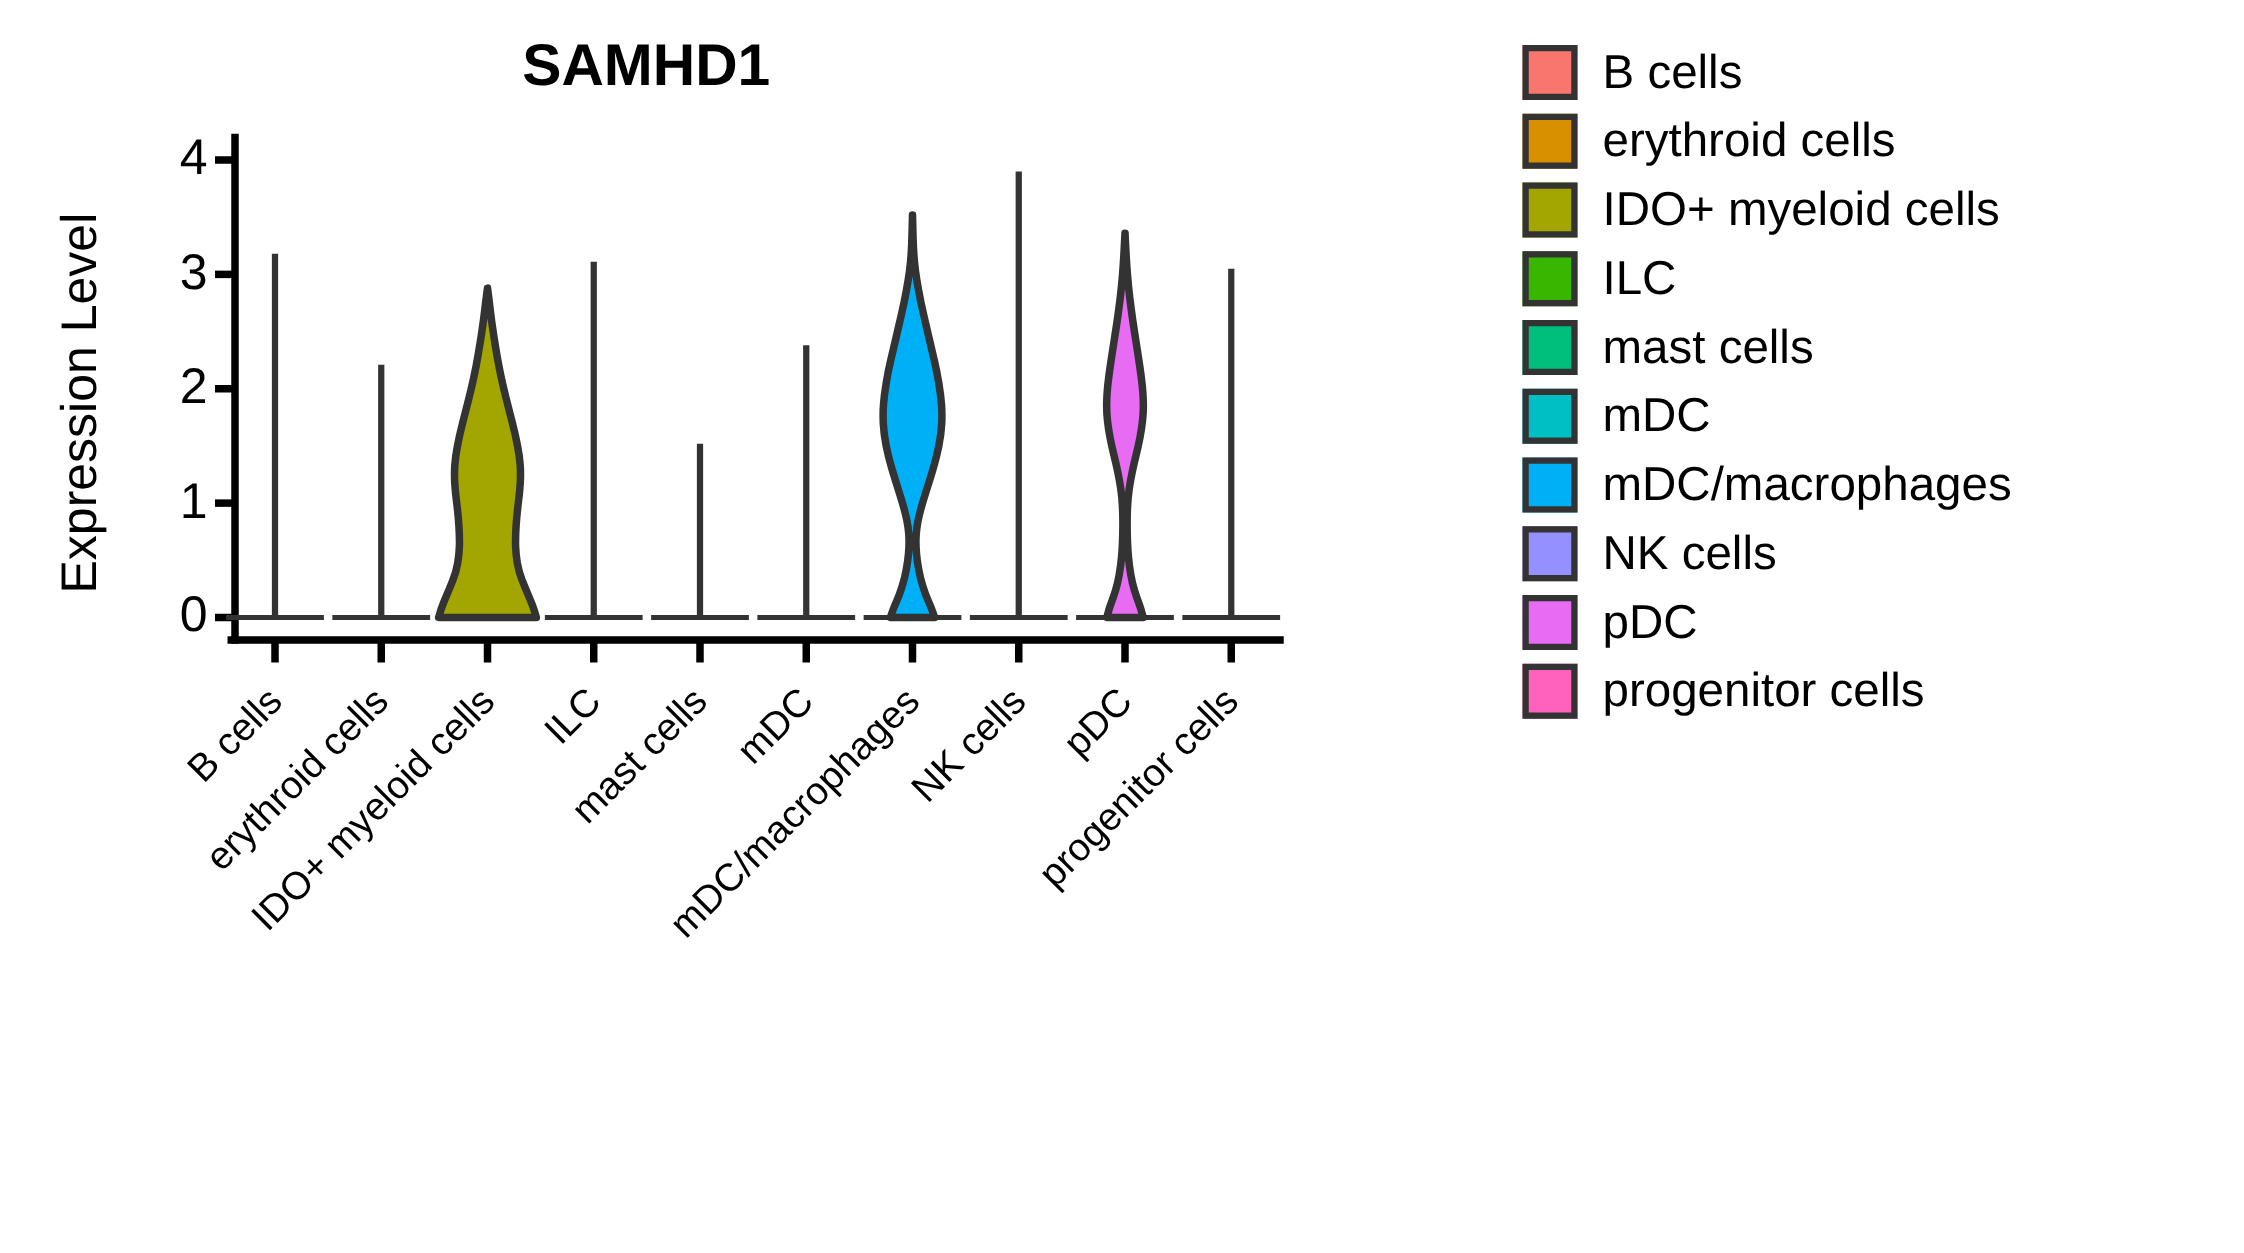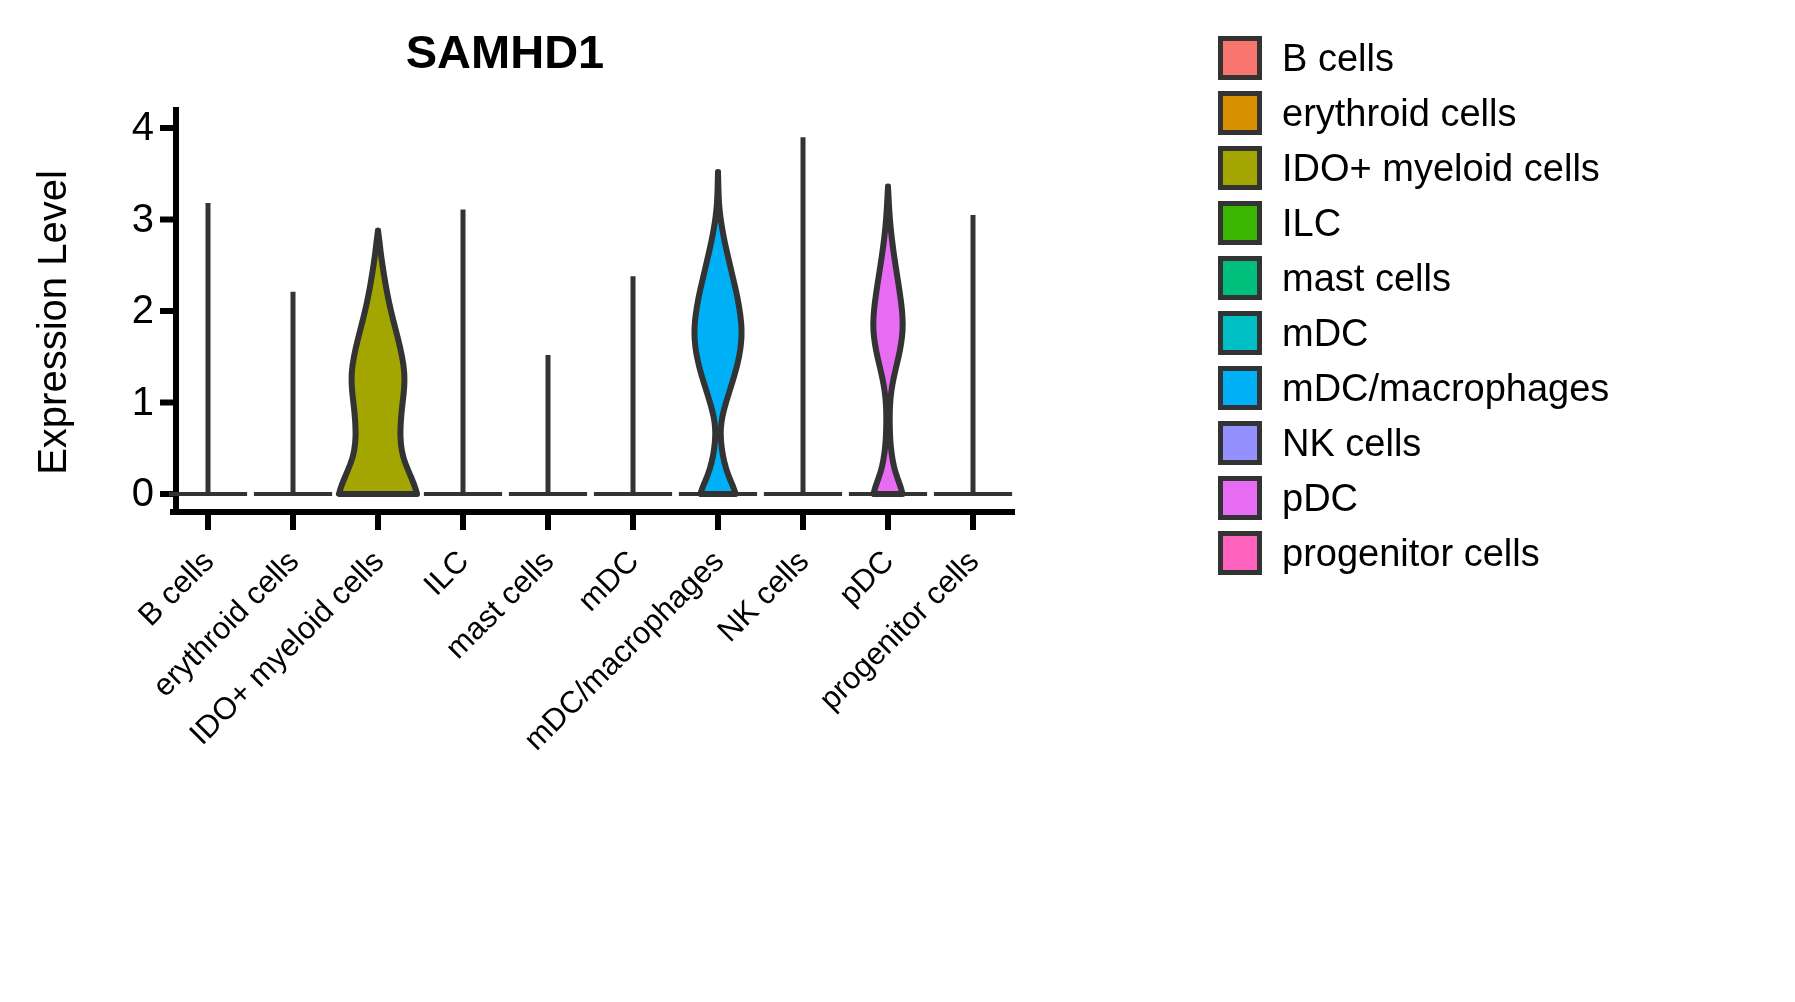--- a/index.html
+++ b/index.html
@@ -7,21 +7,21 @@
   body{
     width:1795px;height:1002px;
     font-family:"Liberation Sans", sans-serif;
     color:#000000;
     overflow:hidden;
     position:relative;
   }
   #root{position:relative;width:1795px;height:1002px;background:#fff;}
 
   
-  #plot-area{position:absolute;left:0;top:0;width:1060px;height:1002px;}
+  #plot-area{position:absolute;left:12px;top:0;width:1060px;height:1002px;}
   #plot-svg{position:absolute;left:0;top:0;}
 
   
   #chart-title{
     position:absolute;
     left:0;top:28px;width:1010px;
     text-align:center;
     font-size:47px;
     font-weight:bold;
     letter-spacing:0px;

